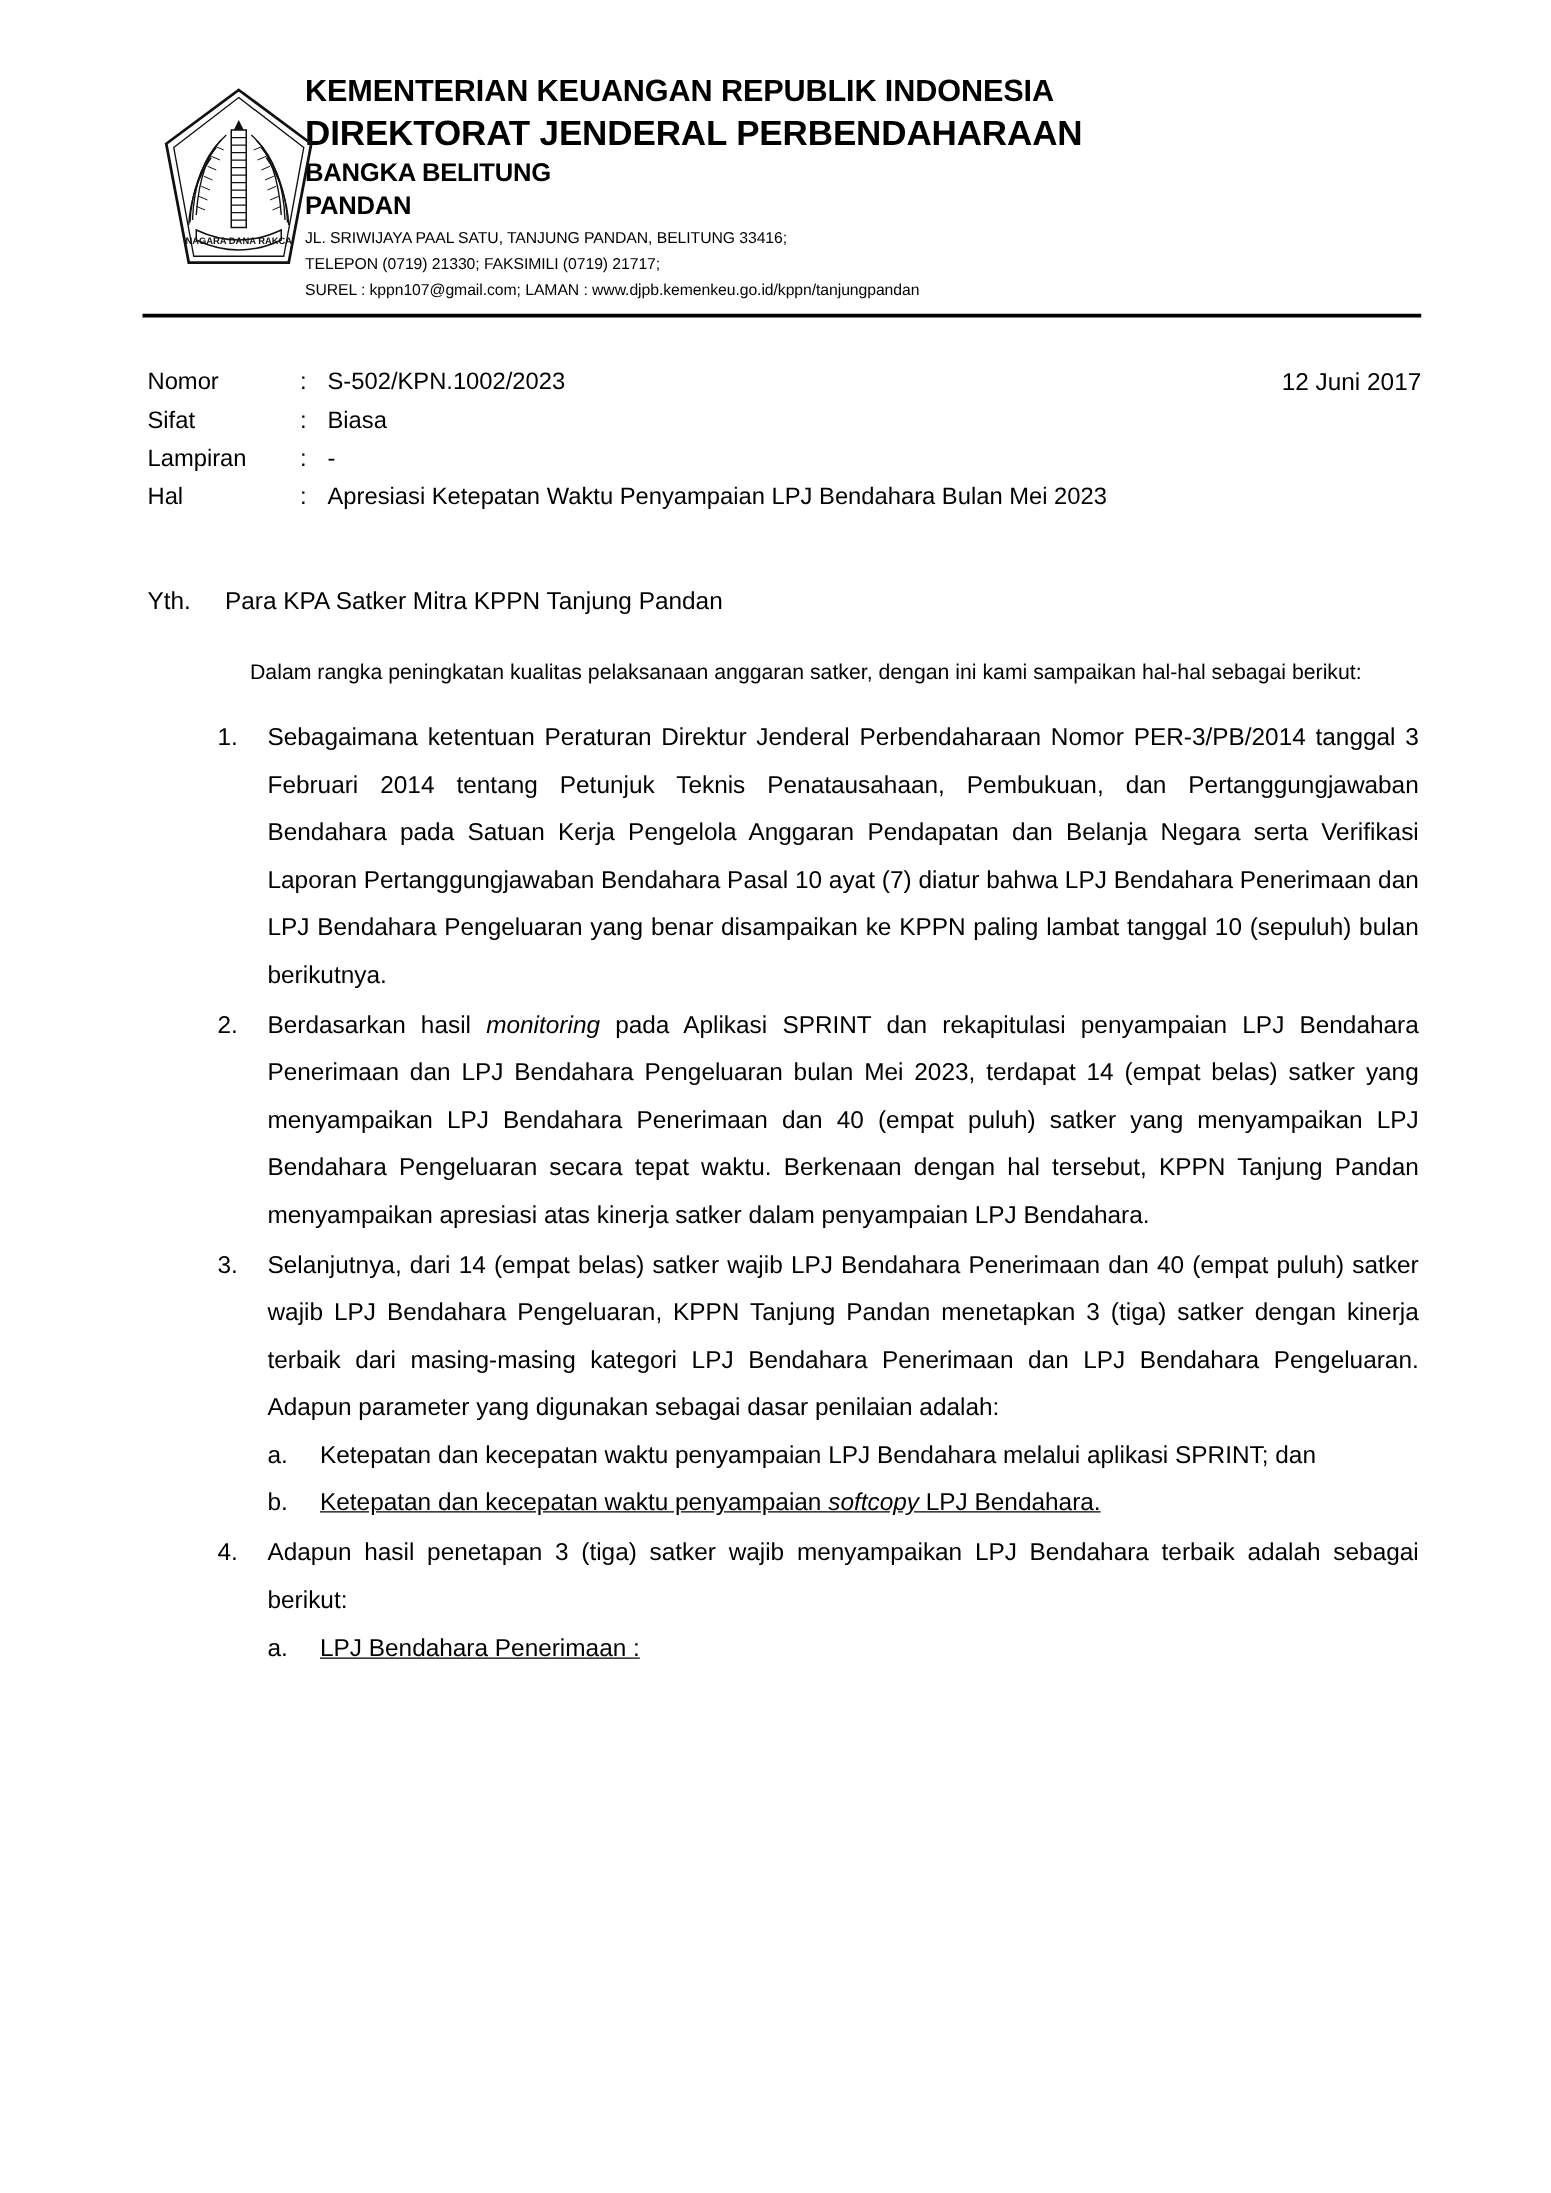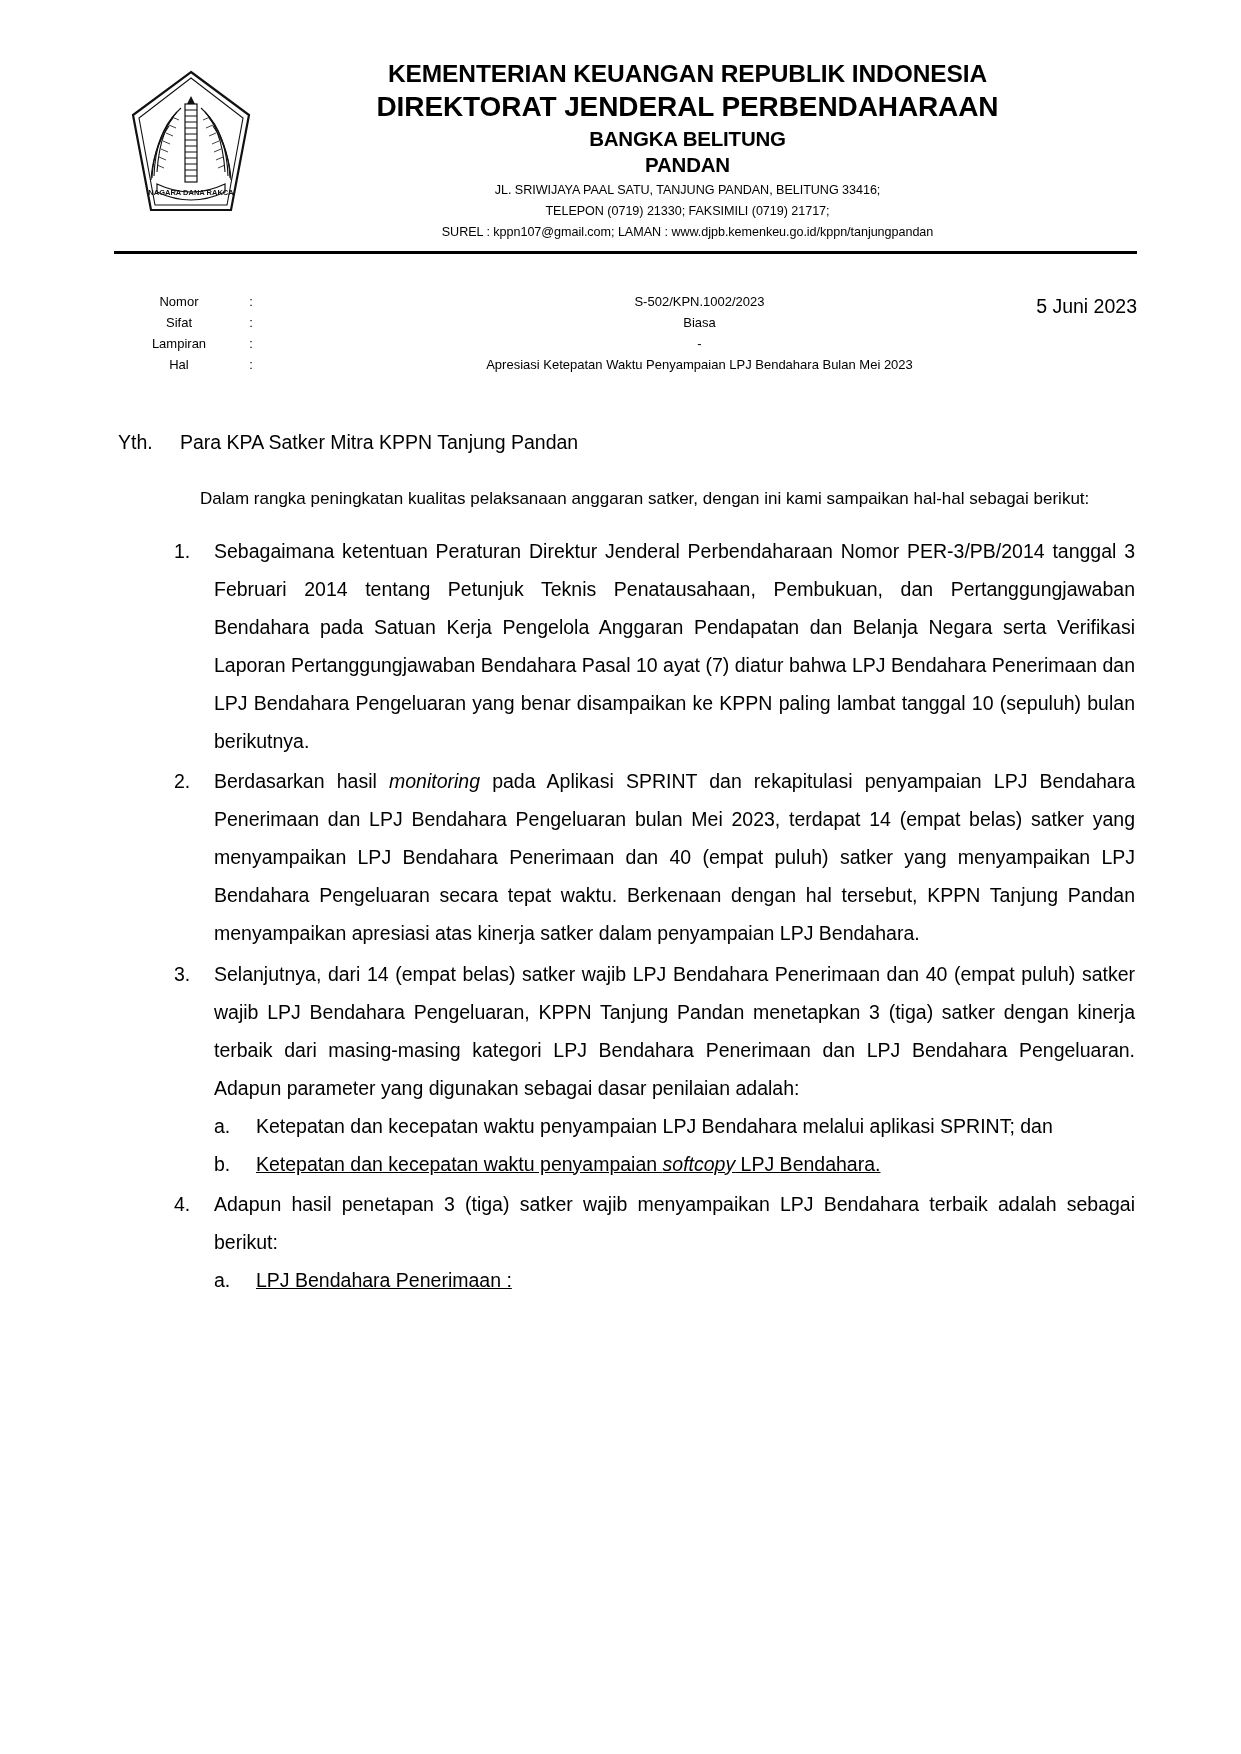--- a/index.html
+++ b/index.html
@@ -30,21 +30,20 @@
   .logo {
     position: absolute;
     left: 23px;
     top: 10px;
     width: 128px;
     height: 150px;
   }
   .logo svg { display: block; width: 128px; height: 150px; }
 
   .head-text {
-    text-align: center;
     padding: 0 6px 0 130px;
   }
   .head-line-1 {
     font-size: 24.5px;
     font-weight: bold;
     letter-spacing: -0.1px;
     line-height: 1.28;
     white-space: nowrap;
   }
   .head-line-2 {
@@ -87,23 +86,22 @@
 
   
   .meta {
     position: relative;
     margin-top: 28px;
     padding-left: 14px;
   }
   .meta-row {
     display: flex;
     align-items: baseline;
-    font-size: 13px;
+    font-size: 19px;
     line-height: 1.62;
-    text-align: center;
   }
   .meta-label { width: 122px; flex: 0 0 122px; }
   .meta-colon { width: 22px; flex: 0 0 22px; }
   .meta-value { flex: 1 1 auto; }
   .letter-date {
     position: absolute;
     right: 0;
     top: 0;
     font-size: 19.5px;
     line-height: 1.62;
@@ -254,21 +252,21 @@
       <div class="head-line-5">PANDAN</div>
       <div class="contact">JL. SRIWIJAYA PAAL SATU, TANJUNG PANDAN, BELITUNG 33416;</div>
       <div class="contact">TELEPON (0719) 21330; FAKSIMILI (0719) 21717;</div>
       <div class="contact">SUREL : kppn107@gmail.com; LAMAN : www.djpb.kemenkeu.go.id/kppn/tanjungpandan</div>
     </div>
 
     <hr class="rule">
   </div>
 
   <div class="meta">
-    <div class="letter-date">5 Juni 2023</div>
+    <div class="letter-date">12 Juni 2017</div>
 
     <div class="meta-row">
       <span class="meta-label">Nomor</span>
       <span class="meta-colon">:</span>
       <span class="meta-value">S-502/KPN.1002/2023</span>
     </div>
     <div class="meta-row">
       <span class="meta-label">Sifat</span>
       <span class="meta-colon">:</span>
       <span class="meta-value">Biasa</span>

